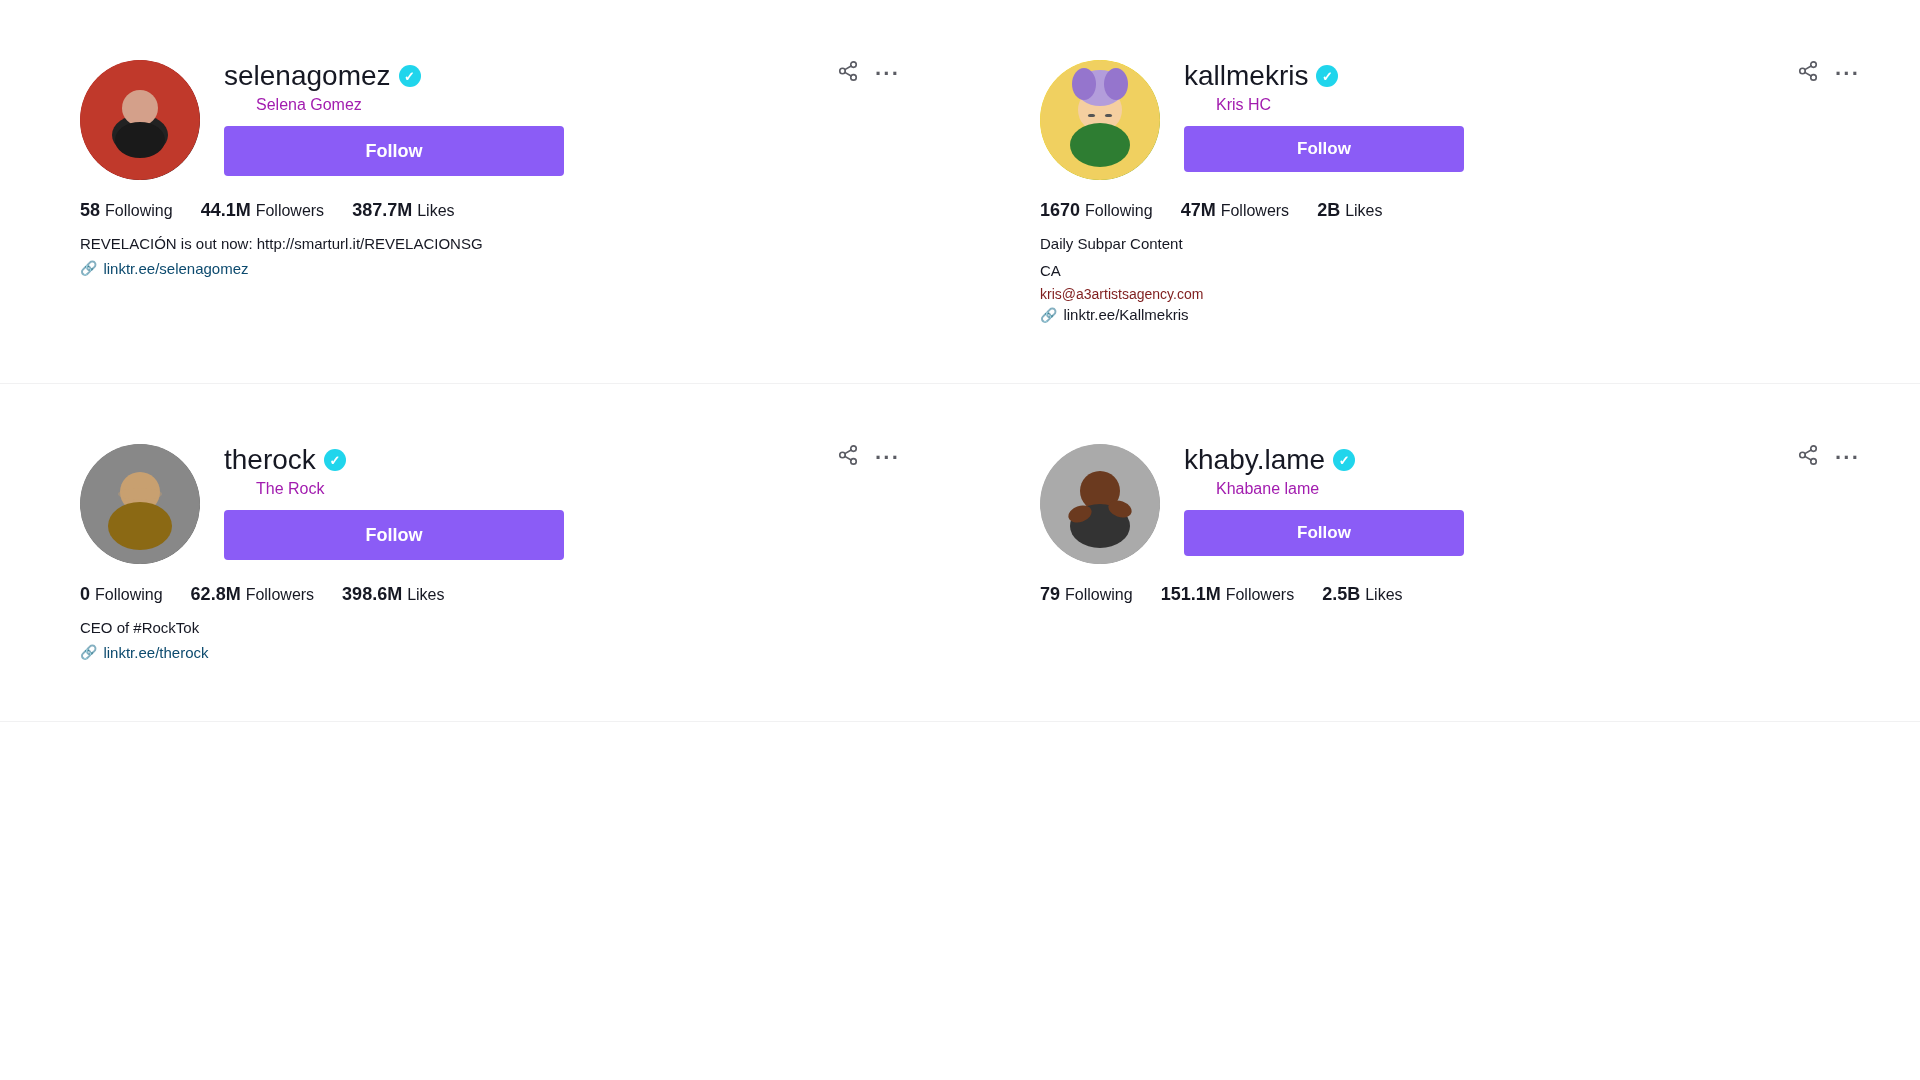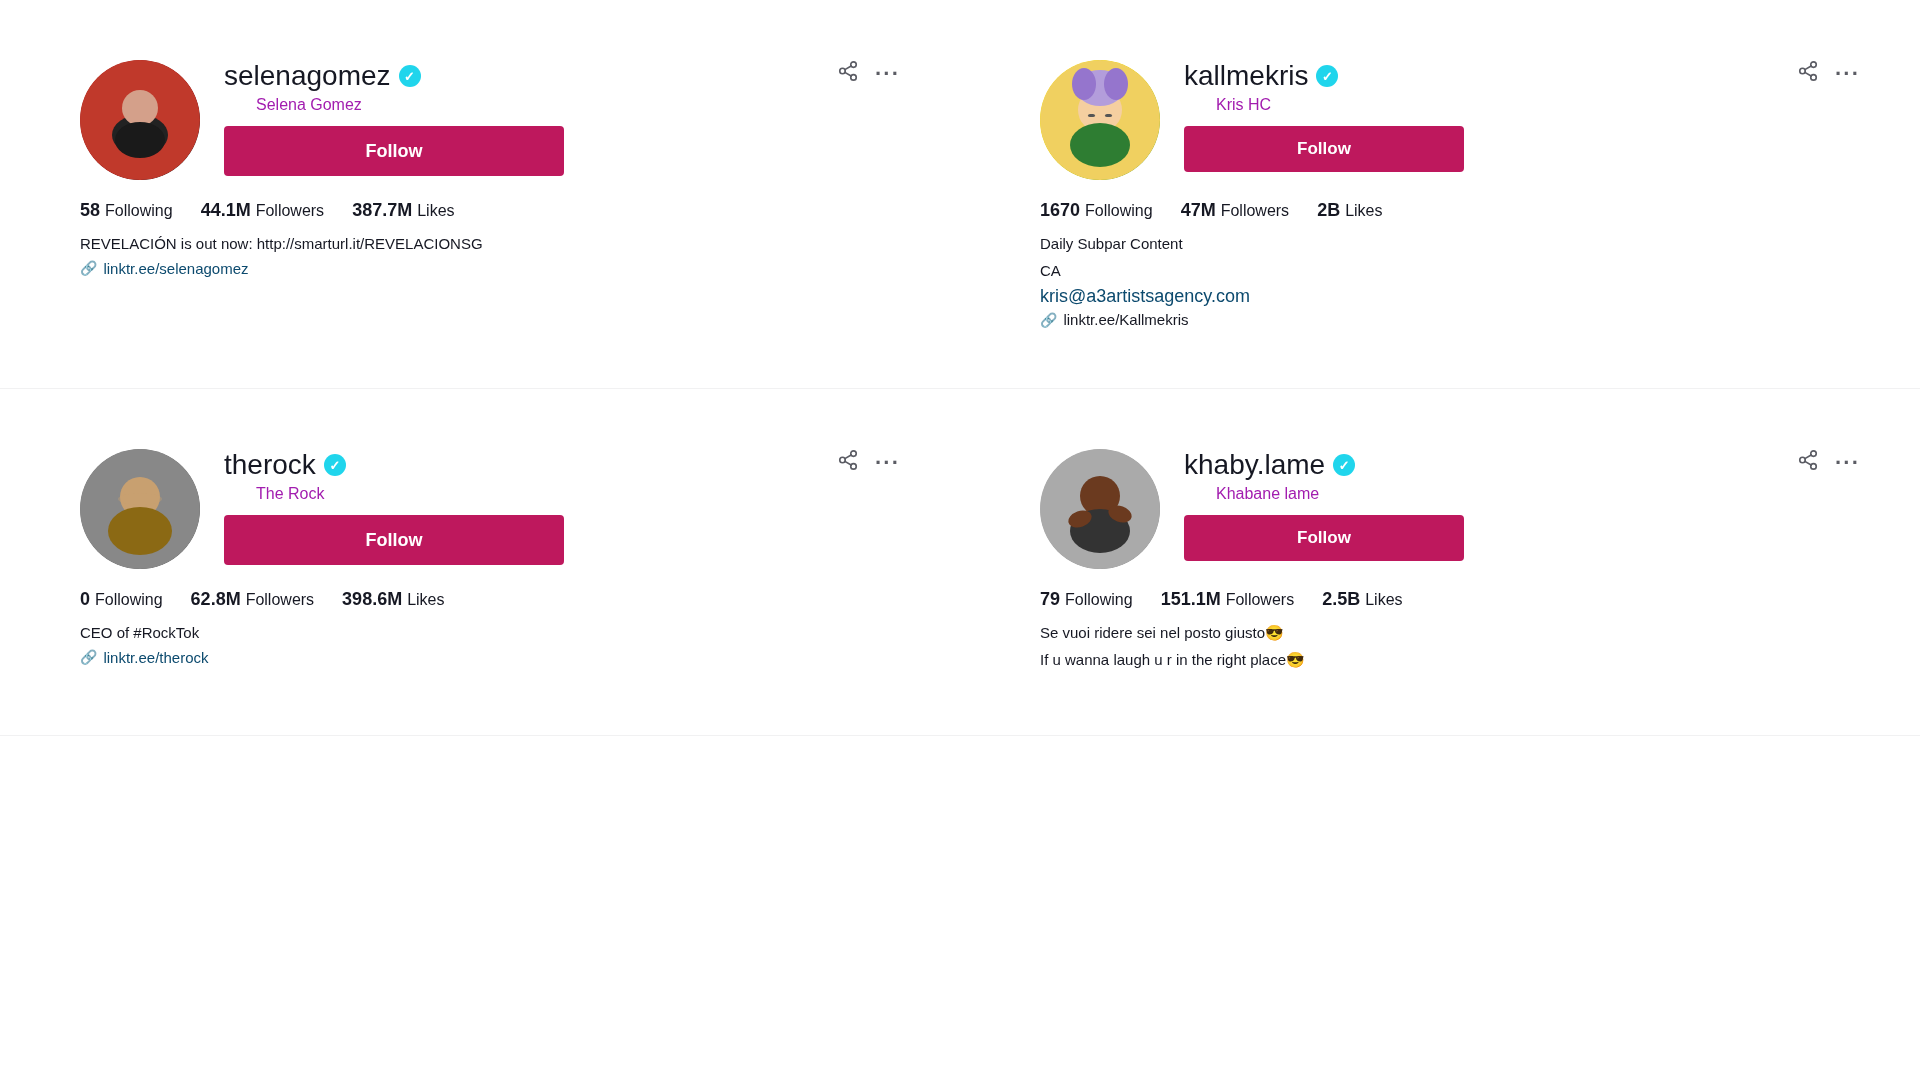--- a/index.html
+++ b/index.html
@@ -83,21 +83,21 @@
     .verified-circle-blue {
       background: #20D5EC;
     }
     .display-name {
       font-size: 16px;
       color: #a21caf;
       margin-bottom: 12px;
       margin-left: 32px;
     }
     .follow-btn {
-      background: #be185d;
+      background: #8b5cf6;
       color: white;
       border: none;
       border-radius: 4px;
       font-size: 18px;
       font-weight: 600;
       cursor: pointer;
       width: 340px;
       height: 50px;
       display: flex;
       align-items: center;
@@ -149,22 +149,22 @@
       line-height: 1.5;
     }
     .link-line {
       display: flex;
       align-items: center;
       gap: 6px;
       font-size: 15px;
       color: #161823;
     }
     .email-line {
-      font-size: 18px;
-      color: #0c4a6e;
+      font-size: 14px;
+      color: #7f1d1d;
       margin-bottom: 4px;
     }
   </style>
 </head>
 <body>
 
 <div class="page-wrapper" style="position:relative;">
   <div class="grid" id="cards-grid">
   <div class="card">
     <div class="card-actions">
@@ -388,20 +388,15 @@
       </div>
       <div class="stat-item">
         <span class="stat-number">151.1M</span>
         <span class="stat-label">Followers</span>
       </div>
       <div class="stat-item">
         <span class="stat-number">2.5B</span>
         <span class="stat-label">Likes</span>
       </div>
     </div>
-    <div class="bio-section">
-      <div class="bio-line">Se vuoi ridere sei nel posto giusto😎</div>
-          <div class="bio-line">If u wanna laugh u r in the right place😎</div>
-
-    </div>
   </div>
     </div>
 </div>
 
 </body></html>

